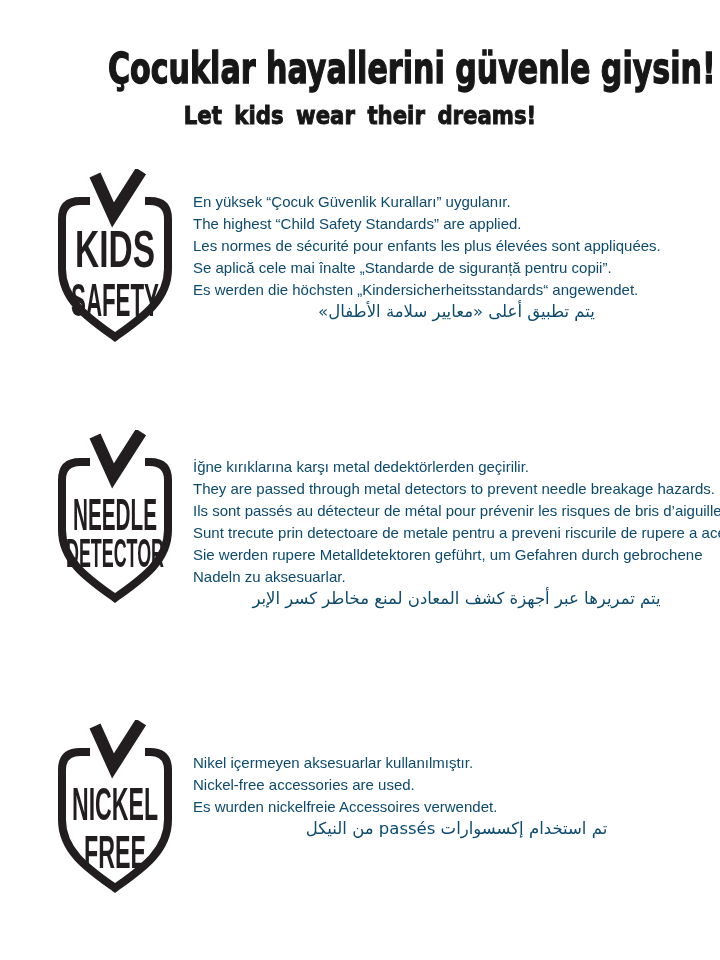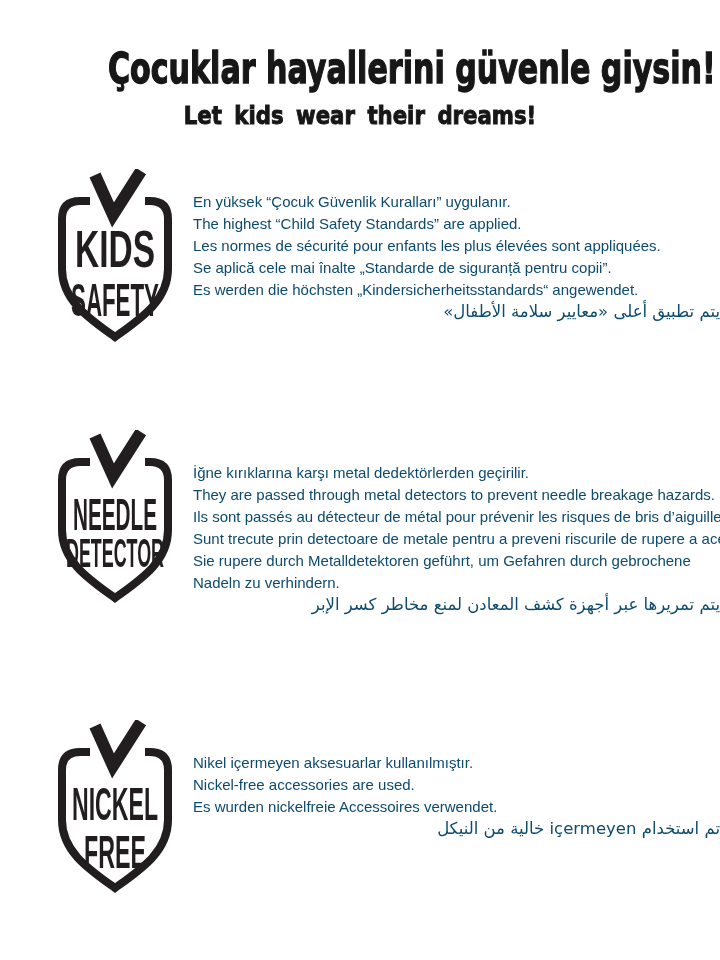--- a/index.html
+++ b/index.html
@@ -20,24 +20,24 @@
     word-spacing:6px;white-space:nowrap;
   }
   
   .badge-row{position:absolute;left:0;width:720px;height:185px;}
   #row-kids{top:169px}
   #row-needle{top:430px}
   #row-nickel{top:720px}
   .badge-svg{position:absolute;left:44px;top:0;}
   .statements{position:absolute;left:193px;width:527px;}
   #row-kids .statements{top:22px}
-  #row-needle .statements{top:32px}
+  #row-needle .statements{top:26px}
   #row-nickel .statements{top:32px}
   .statement{margin:0;font-size:15px;line-height:22px;color:#0c4a6e;white-space:nowrap;}
-  .statement.ar{font-size:16.5px;direction:rtl;text-align:right;font-family:"DejaVu Sans","Liberation Sans",sans-serif;}
+  .statement.ar{font-size:16.5px;direction:rtl;text-align:center;font-family:"DejaVu Sans","Liberation Sans",sans-serif;}
   
   .shield-outline{fill:none;stroke:#221e1f;stroke-width:8;stroke-linecap:butt;stroke-linejoin:miter;}
   .checkmark{fill:none;stroke:#221e1f;stroke-width:12;stroke-linecap:butt;stroke-linejoin:miter;stroke-miterlimit:10;}
   .shield-label{fill:#221e1f;font-family:"Liberation Sans",sans-serif;font-weight:700;}
 </style>
 </head>
 <body>
 
 <div>
 
@@ -66,34 +66,34 @@
       <path class="shield-outline" d="M46 32 H36 Q18 32 18 50 V100 C18 132 46 150 71 168 C96 150 124 132 124 100 V50 Q124 32 106 32 H101"></path>
       <polyline class="checkmark" points="51,6 69,46 97,2"></polyline>
       <text class="shield-label" x="71" y="100" font-size="44" text-anchor="middle" textLength="84" lengthAdjust="spacingAndGlyphs">NEEDLE</text>
       <text class="shield-label" x="71" y="137" font-size="40" text-anchor="middle" textLength="98" lengthAdjust="spacingAndGlyphs">DETECTOR</text>
     </svg>
     <div class="statements">
       <p class="statement">İğne kırıklarına karşı metal dedektörlerden geçirilir.</p>
       <p class="statement">They are passed through metal detectors to prevent needle breakage hazards.</p>
       <p class="statement">Ils sont passés au détecteur de métal pour prévenir les risques de bris d’aiguille.</p>
       <p class="statement">Sunt trecute prin detectoare de metale pentru a preveni riscurile de rupere a acelor.</p>
-      <p class="statement">Sie rupere durch Metalldetektoren geführt, um Gefahren durch gebrochene</p>
-      <p class="statement">Nadeln zu verhindern.</p>
+      <p class="statement">Sie werden rupere Metalldetektoren geführt, um Gefahren durch gebrochene</p>
+      <p class="statement">Nadeln zu aksesuarlar.</p>
       <p class="statement ar" dir="rtl">يتم تمريرها عبر أجهزة كشف المعادن لمنع مخاطر كسر الإبر</p>
     </div>
   </section>
 
   <section class="badge-row" id="row-nickel">
     <svg class="badge-svg" width="150" height="180" viewBox="0 0 150 180">
       <path class="shield-outline" d="M46 32 H36 Q18 32 18 50 V100 C18 132 46 150 71 168 C96 150 124 132 124 100 V50 Q124 32 106 32 H101"></path>
       <polyline class="checkmark" points="51,6 69,46 97,2"></polyline>
       <text class="shield-label" x="71" y="100" font-size="46" text-anchor="middle" textLength="86" lengthAdjust="spacingAndGlyphs">NICKEL</text>
       <text class="shield-label" x="71" y="148" font-size="46" text-anchor="middle" textLength="62" lengthAdjust="spacingAndGlyphs">FREE</text>
     </svg>
     <div class="statements">
       <p class="statement">Nikel içermeyen aksesuarlar kullanılmıştır.</p>
       <p class="statement">Nickel-free accessories are used.</p>
       <p class="statement">Es wurden nickelfreie Accessoires verwendet.</p>
-      <p class="statement ar" dir="rtl">تم استخدام içermeyen خالية من النيكل</p>
+      <p class="statement ar" dir="rtl">تم استخدام إكسسوارات passés من النيكل</p>
     </div>
   </section>
 
 </div>
 
 </body></html>

